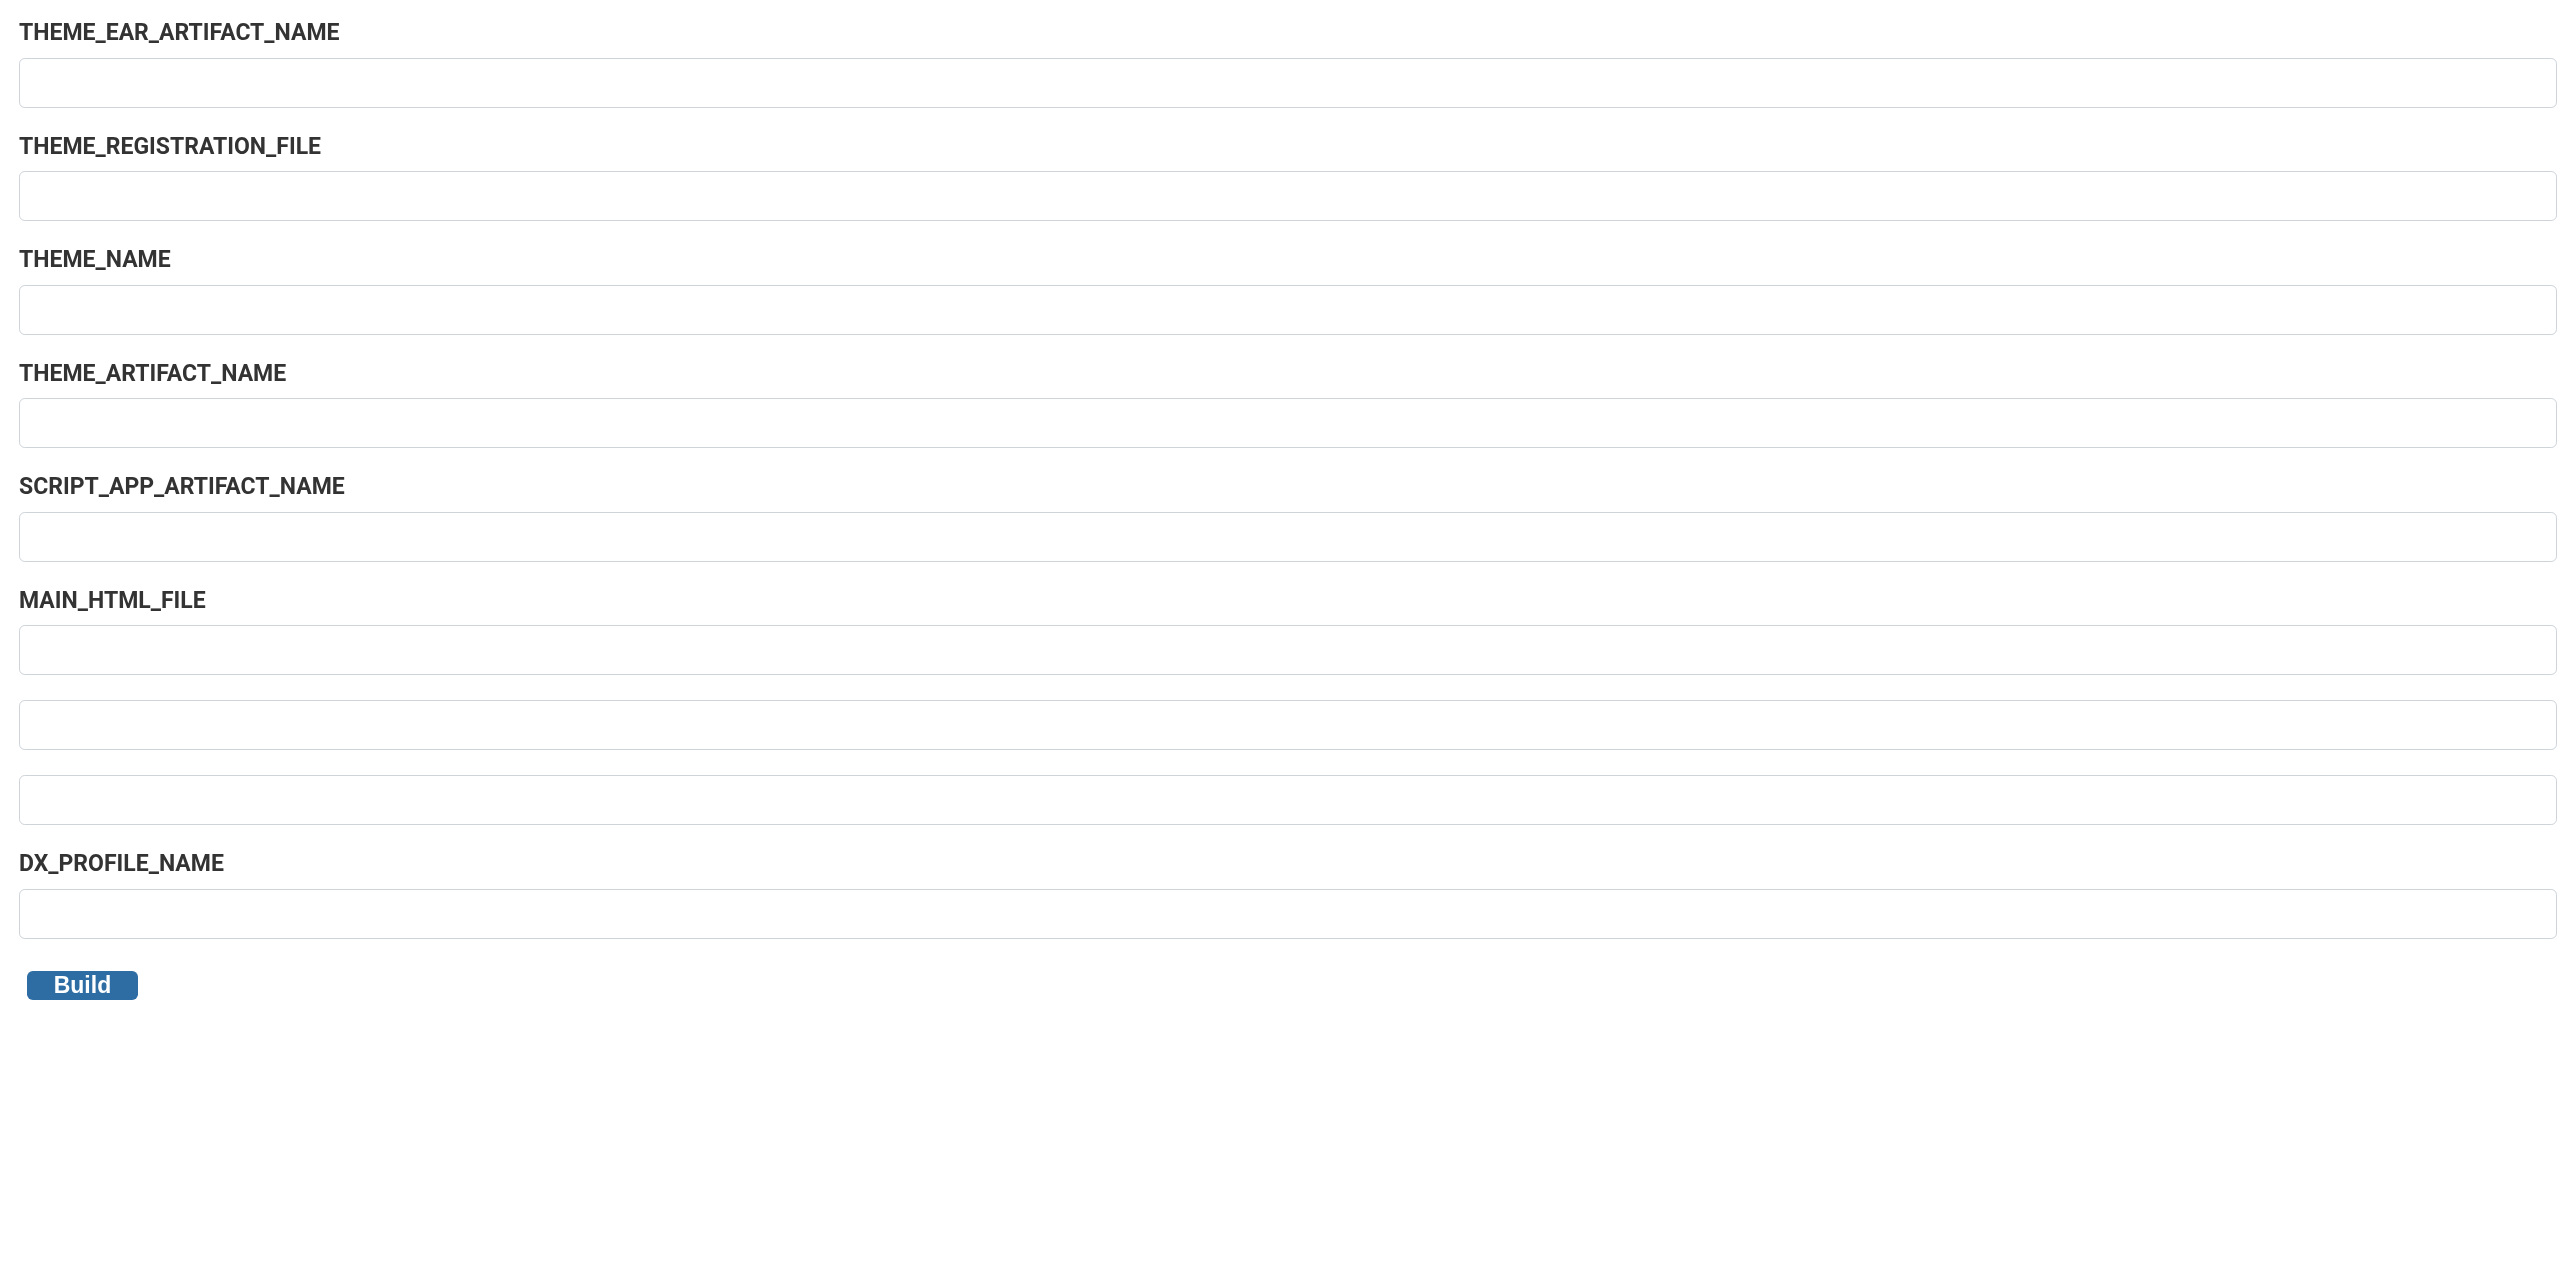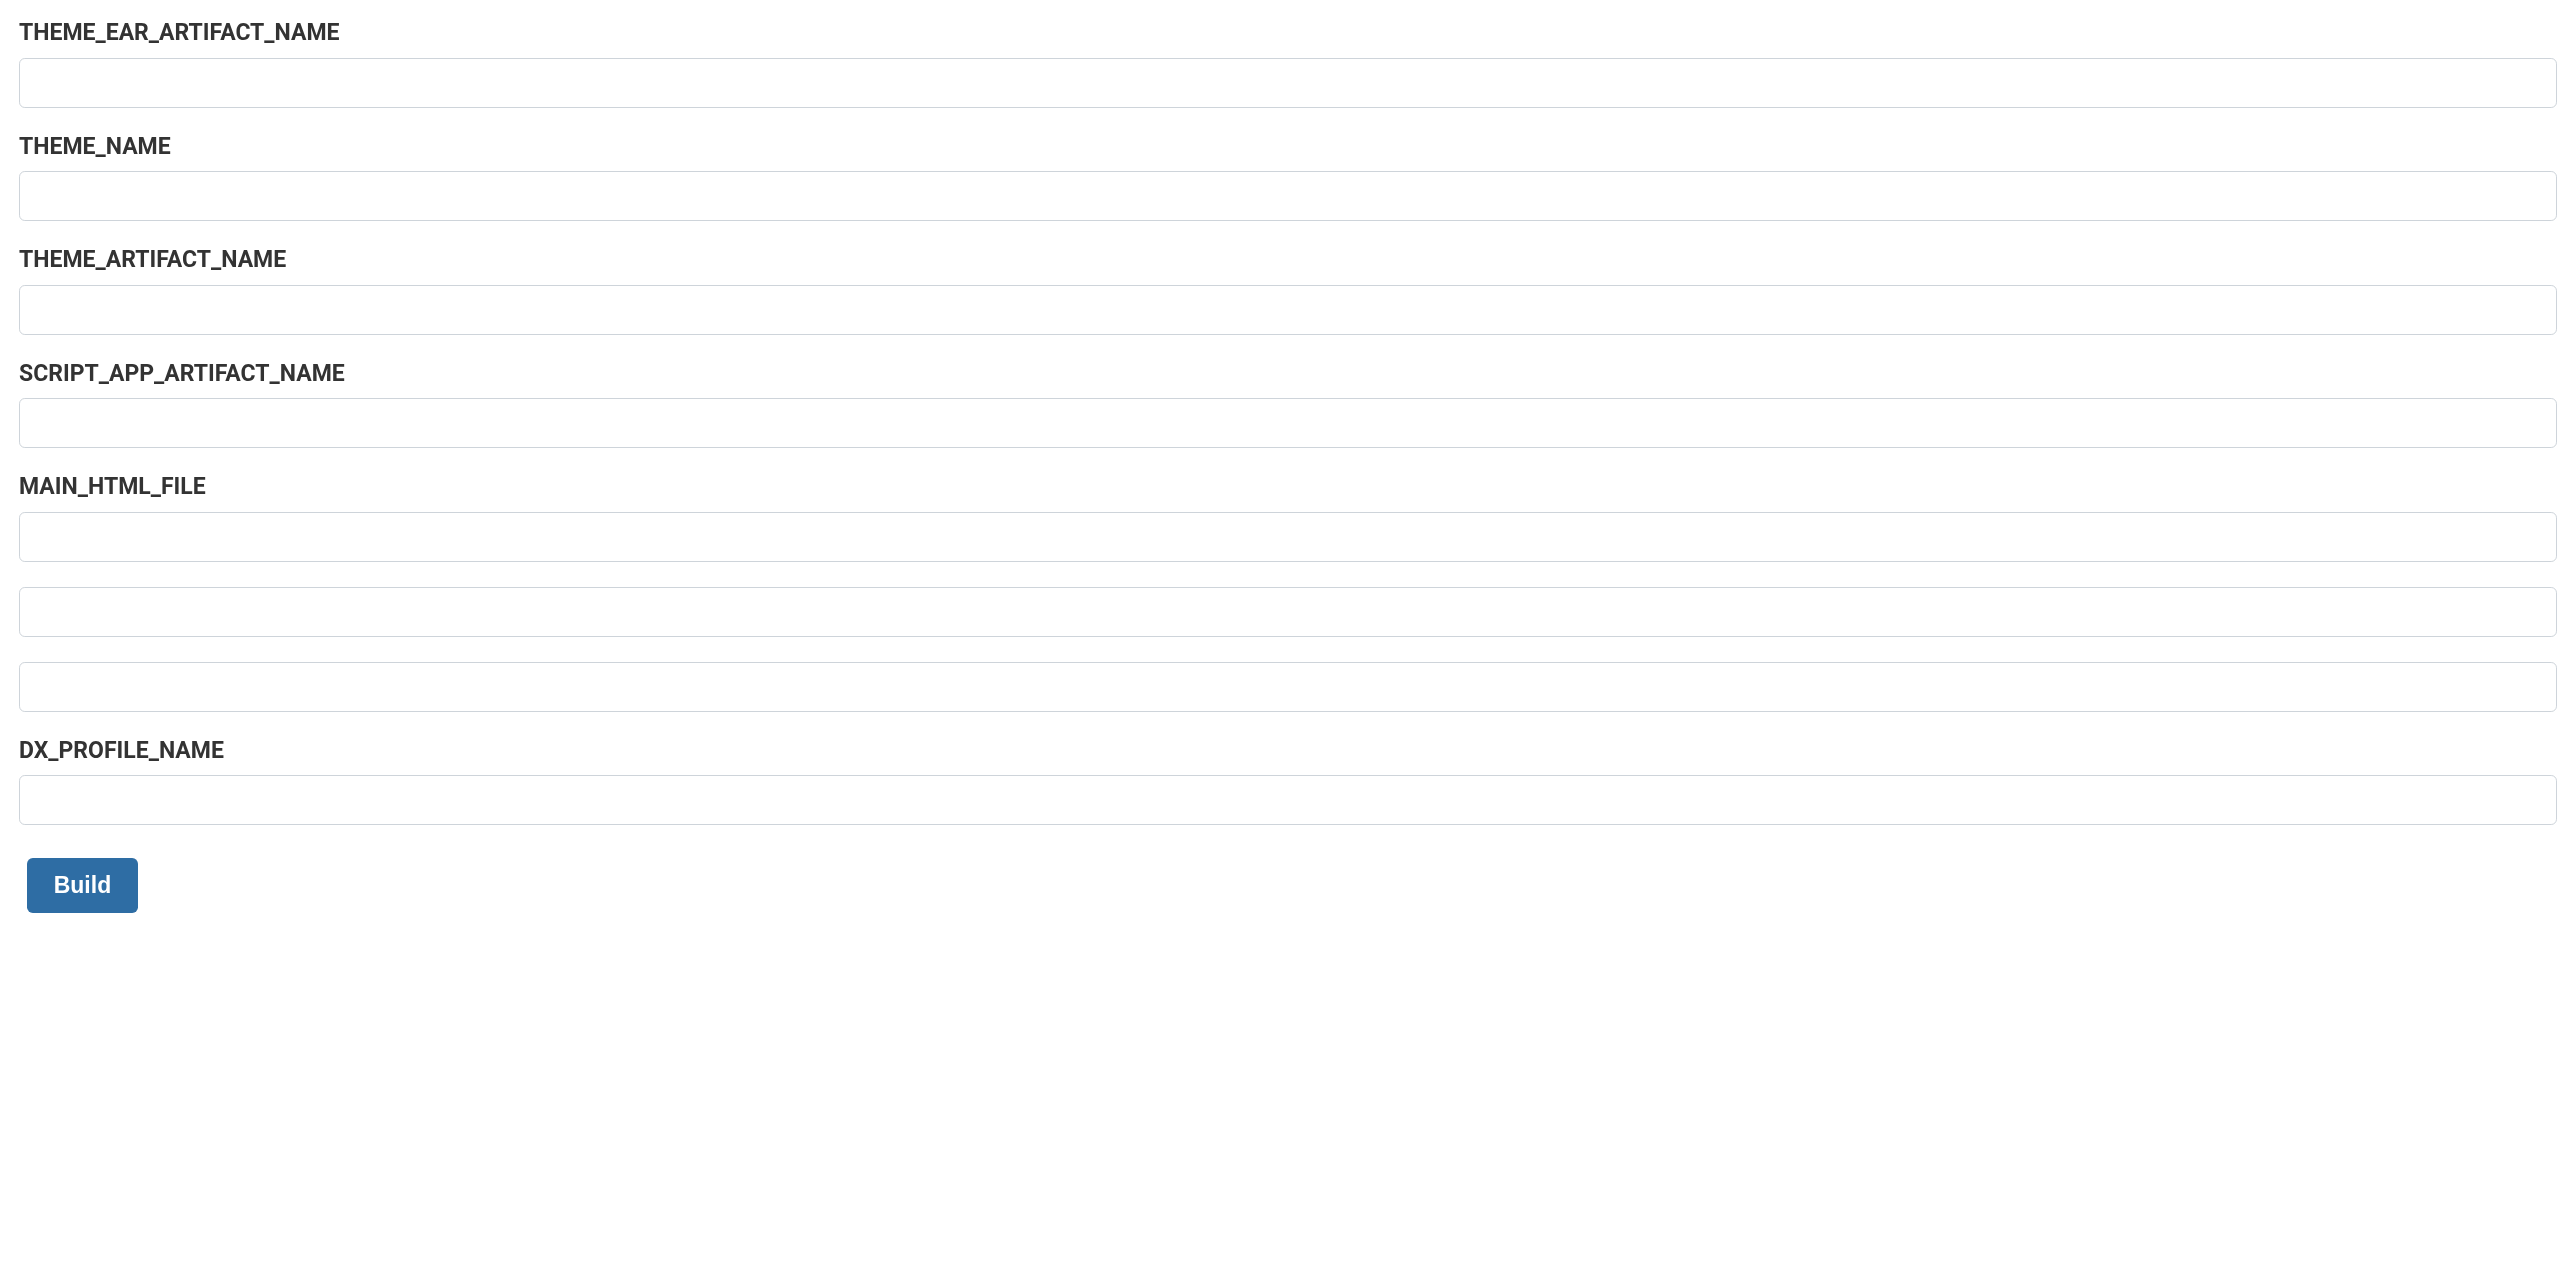--- a/index.html
+++ b/index.html
@@ -33,21 +33,21 @@
       padding: 9.6px 13.4px;
       font-size: 23px;
       border: 1px solid #ced4da;
       border-radius: 5.8px;
       background-color: #ffffff;
       color: #495057;
       outline: none;
     }
     .build-button {
       display: inline-block;
-      padding: 14px 27px;
+      padding: 1px 27px;
       font-size: 23px;
       font-weight: 700;
       color: #ffffff;
       background-color: #2e6da4;
       border: none;
       border-radius: 5.8px;
       cursor: pointer;
       margin-top: 7.7px;
       margin-left: 7.7px;
     }
@@ -55,20 +55,24 @@
 </head>
 <body>
 
 <div class="form-container">
 
   <div class="form-group">
     <label class="form-label">THEME_EAR_ARTIFACT_NAME</label>
     <input type="text" class="form-input" value="" style="">
   </div>
 
+  <div class="form-group">
+    <label class="form-label">THEME_REGISTRATION_FILE</label>
+    <input type="text" class="form-input" value="" style="">
+  </div>
 
   <div class="form-group">
     <label class="form-label">THEME_NAME</label>
     <input type="text" class="form-input" value="" style="">
   </div>
 
   <div class="form-group">
     <label class="form-label">THEME_ARTIFACT_NAME</label>
     <input type="text" class="form-input" value="" style="">
   </div>

